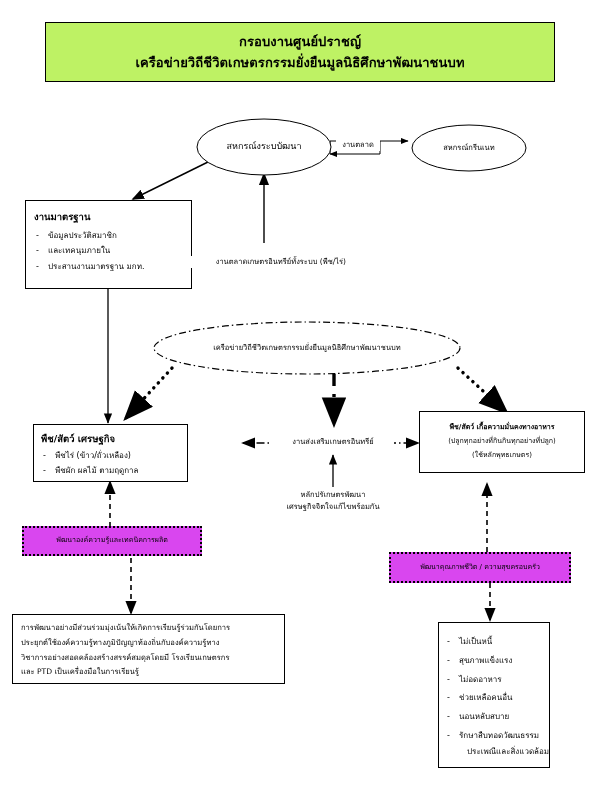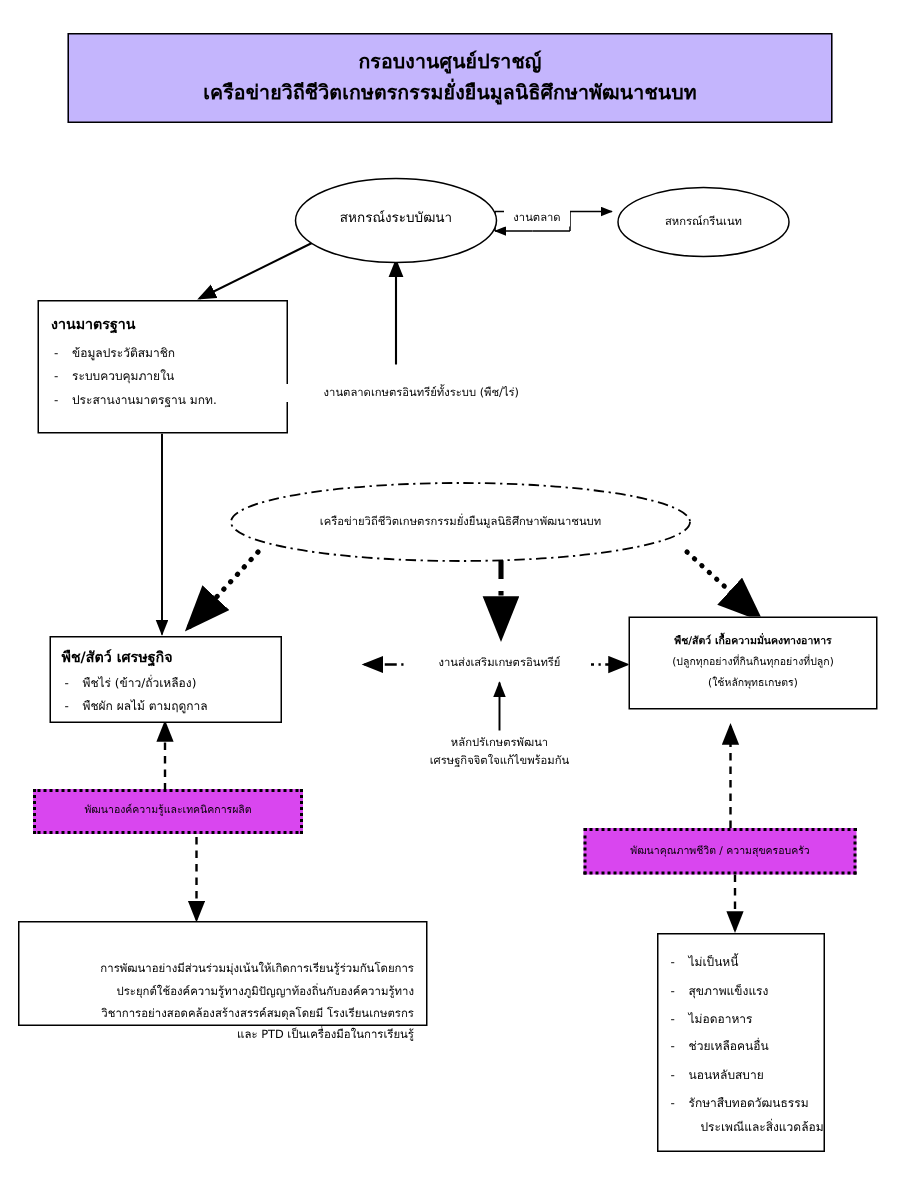--- a/index.html
+++ b/index.html
@@ -33,21 +33,21 @@
   .box {
     border: 1px solid #000000;
     background: #ffffff;
   }
   .dashbox {
     border: 2px dotted #000000;
     background: #d946ef;
   }
   .title-box {
     border: 1px solid #000000;
-    background: #c4b5fd;
+    background: #bef264;
     display: flex;
     flex-direction: column;
     align-items: center;
     justify-content: center;
     gap: 3px;
   }
   .t {
     line-height: 1.35;
   }
   .title-line {
@@ -191,21 +191,21 @@
     </svg>
     <div class="ell-label-sm" style="position:relative; width:104px;">สหกรณ์กรีนเนท</div>
   </div>
 
   <div class="flowlabel" style="left:336px; top:139px; width:44px;">งานตลาด</div>
 
   <div class="node box" style="left:25px; top:200px; width:167px; height:89px; padding:9px 8px 0 8px;">
     <div class="hdr">งานมาตรฐาน</div>
     <ul class="bullets" style="margin-top:4px;">
       <li>ข้อมูลประวัติสมาชิก</li>
-      <li>ระบบควบคุมภายใน</li>
+      <li>และเทคนุมภายใน</li>
       <li>ประสานงานมาตรฐาน มกท.</li>
     </ul>
   </div>
 
   <div class="flowlabel" style="left:186px; top:256px; width:160px;text-align:right;">งานตลาดเกษตรอินทรีย์ทั้งระบบ (พืช/ไร่)</div>
 
   <div class="ell-wrap" style="left:152px; top:320px; width:310px; height:56px;">
     <svg width="310" height="56" style="position:absolute;left:0;top:0;">
       <ellipse cx="155" cy="28" rx="153" ry="26" fill="#fff" stroke="#000" stroke-width="1.2" stroke-dasharray="7 3 1.5 3"></ellipse>
     </svg>
@@ -237,21 +237,21 @@
   <div class="node dashbox" style="left:22px; top:526px; width:180px; height:30px;
               display:flex; align-items:center; justify-content:center;">
     <div class="tiny ctr">พัฒนาองค์ความรู้และเทคนิคการผลิต</div>
   </div>
 
   <div class="node dashbox" style="left:389px; top:552px; width:182px; height:31px;
               display:flex; align-items:center; justify-content:center;">
     <div class="tiny ctr">พัฒนาคุณภาพชีวิต / ความสุขครอบครัว</div>
   </div>
 
-  <div class="node box" style="left:12px; top:614px; width:273px; height:70px; padding:24px 8px;text-align:right;">
+  <div class="node box" style="left:12px; top:614px; width:273px; height:70px; padding:6px 8px;">
     <div class="para">การพัฒนาอย่างมีส่วนร่วมมุ่งเน้นให้เกิดการเรียนรู้ร่วมกันโดยการ</div>
     <div class="para">ประยุกต์ใช้องค์ความรู้ทางภูมิปัญญาท้องถิ่นกับองค์ความรู้ทาง</div>
     <div class="para">วิชาการอย่างสอดคล้องสร้างสรรค์สมดุลโดยมี โรงเรียนเกษตรกร</div>
     <div class="para">และ PTD เป็นเครื่องมือในการเรียนรู้</div>
   </div>
 
   <div class="node box" style="left:438px; top:622px; width:112px; height:146px; padding:10px 6px 0 6px;">
     <ul class="bullets wide">
       <li>ไม่เป็นหนี้</li>
       <li>สุขภาพแข็งแรง</li>

